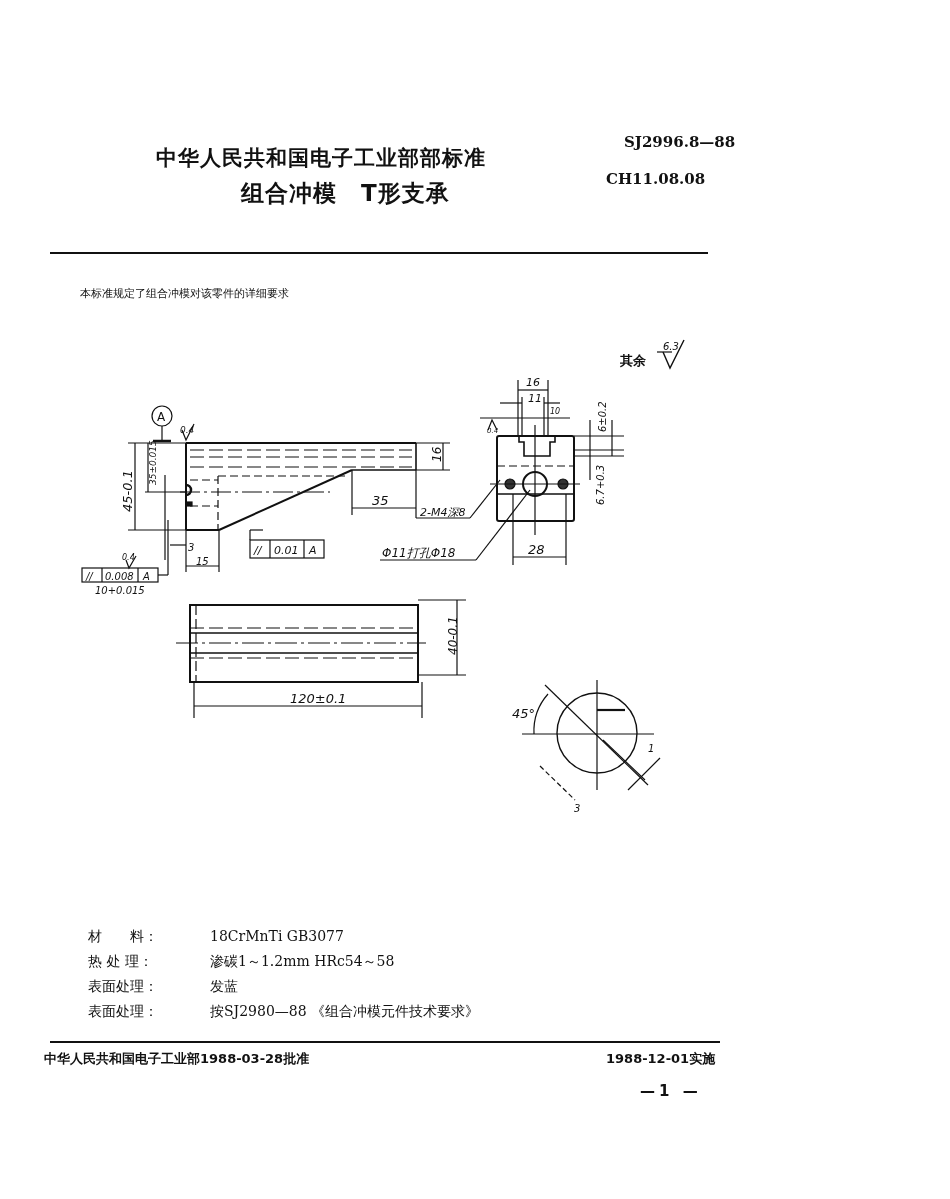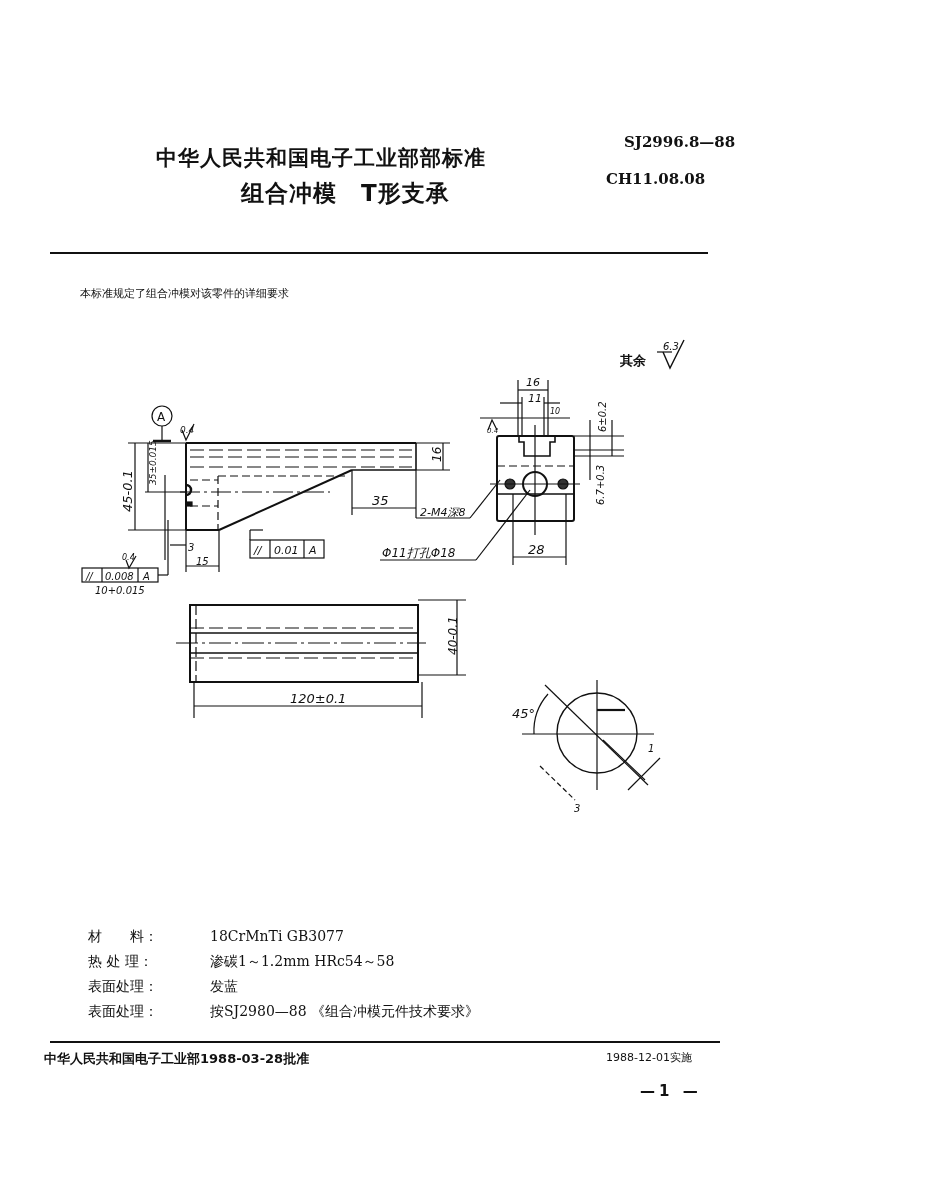--- a/index.html
+++ b/index.html
@@ -9,21 +9,21 @@
     .org-title { left: 156px; top: 104px; font-size: 21px; font-weight: bold; letter-spacing: 1px; margin-top: 40px; }
     .std-code { left: 624px; top: 133px; font-size: 15px; font-weight: bold; font-family: "DejaVu Serif", serif; }
     .cat-code { left: 606px; top: 170px; font-size: 15px; font-weight: bold; font-family: "DejaVu Serif", serif; }
     .doc-title { left: 208px; top: 178px; font-size: 23px; font-weight: bold; letter-spacing: 1px; margin-left: 33px; }
     .rule { position: absolute; background: #111; }
     .intro { left: 80px; top: 286px; font-size: 11px; }
     .spec-row { left: 88px; font-size: 14px; }
     .spec-label { font-weight: normal; display: inline-block; width: 78px; letter-spacing: 0; }
     .spec-value { font-family: "DejaVu Serif", serif; margin-left: 44px; }
     .footer-left { left: 44px; top: 1050px; font-size: 13px; font-weight: bold; }
-    .footer-right { left: 606px; top: 1050px; font-size: 11px; font-weight: normal; text-align: right; }
+    .footer-right { left: 606px; top: 1050px; font-size: 13px; font-weight: bold; text-align: right; }
     .page-no { left: 640px; top: 1082px; font-size: 15px; font-weight: bold; letter-spacing: 4px; }
     svg { position: absolute; left: 0; top: 0; }
     .hand { font-family: "DejaVu Sans", sans-serif; font-style: italic; fill: #111; }
   </style>
 </head>
 <body>
 
 <div class="abs org-title">中华人民共和国电子工业部部标准</div>
 <div class="abs std-code">SJ2996.8—88</div>
 <div class="abs cat-code">CH11.08.08</div>

